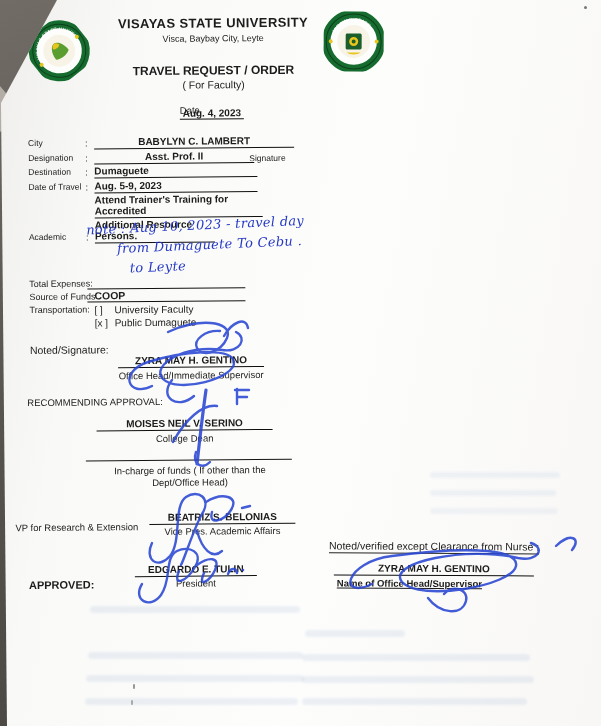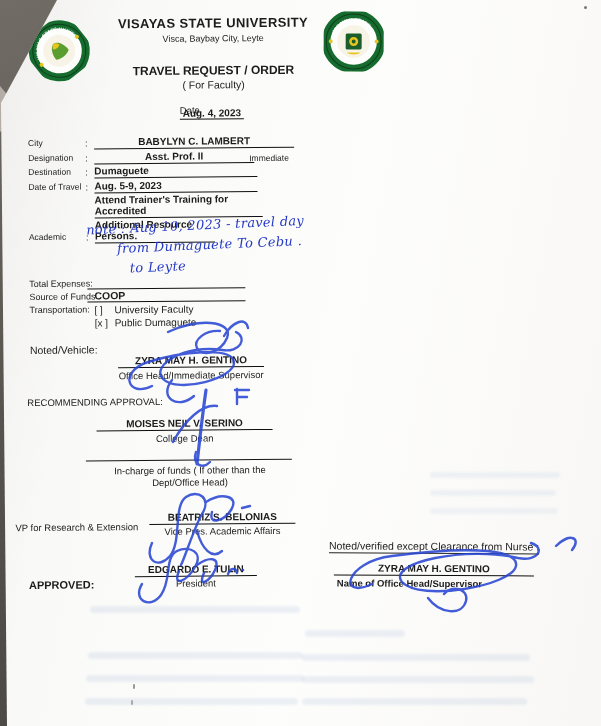--- a/index.html
+++ b/index.html
@@ -151,21 +151,21 @@
 
         <div class="fl-row">
           <span class="fl-label">Academic</span>
           <span class="fl-colon">:</span>
           <span class="fl-vals">
             <span class="fl-v1">Attend Trainer's Training for Accredited</span>
             <span class="fl-v2">Additional Resource Persons.</span>
           </span>
         </div>
       </div>
-    <div class="abs sig-label">Immediate</div>
+    <div class="abs sig-label">Signature</div>
 
     <div class="abs note">
       <div class="n1">note : Aug 10, 2023 - travel day</div>
       <div class="n2">from Dumaguete To Cebu .</div>
       <div class="n3">to Leyte</div>
     </div>
 
     <div class="abs exp-label" style="left:30px;top:278px;">Total Expenses:</div>
     <div class="abs u-line" style="left:88px;top:288px;width:158px;"></div>
     <div class="abs exp-label" style="left:30px;top:291px;">Source of Funds</div>
@@ -178,21 +178,21 @@
           <span class="opt-box">[  ]</span>
           <span>University Faculty</span>
         </div>
 
         <div class="opt-row">
           <span class="opt-box">[x ]</span>
           <span>Public Dumaguete</span>
         </div>
       </div>
 
-    <div class="abs nv-label">Noted/Vehicle:</div>
+    <div class="abs nv-label">Noted/Signature:</div>
     <div class="abs name-line" style="left:118px;top:355px;width:146px;">ZYRA MAY H. GENTINO</div>
     <div class="abs title-line" style="left:105px;top:370px;width:172px;">Office Head/Immediate Supervisor</div>
 
     <div class="abs rec-label">RECOMMENDING APPROVAL:</div>
     <div class="abs name-line" style="left:96px;top:418px;width:176px;">MOISES NEIL V. SERINO</div>
     <div class="abs title-line" style="left:96px;top:433px;width:176px;">College Dean</div>
 
     <div class="abs sep"></div>
     <div class="abs incharge">
       <div>In-charge of  funds ( If other than the</div>
@@ -222,21 +222,21 @@
         <circle cx="53" cy="30" r="2" fill="#e8c51d"></circle>
       <circle cx="30" cy="30" r="16.5" fill="#f7f4e7"></circle>
       <rect x="22" y="22" width="16" height="16" rx="1.5" fill="#1b5e2b"></rect>
       <circle cx="30" cy="30" r="4.5" fill="#e8c51d"></circle>
       <circle cx="30" cy="30" r="2" fill="#1b5e2b"></circle>
       <path d="M23,41 a8,4 0 0,0 14,0z" fill="#e8c51d"></path>
     </svg>
 
     <div class="abs noted-except" style="left:30px;top:540px;">Noted/verified except Clearance from Nurse :</div>
     <div class="abs name-line" style="left:35px;top:563px;width:200px;">ZYRA MAY H. GENTINO</div>
-    <div class="abs sup-title" style="left:38px;top:578px;">Name of Office Head/Supervisor</div>
+    <div class="abs sup-title" style="left:38px;top:578px;text-decoration:underline;">Name of Office Head/Supervisor</div>
   </div>
 
   <svg class="sig-svg" width="601" height="726" viewBox="0 0 601 726">
     <g fill="none" stroke="#2946d2" stroke-width="2.4" stroke-linecap="round" opacity="0.88">
 
       <g>
         <path d="M152,386 C128,398 118,372 148,362 C180,352 232,346 234,362 C236,378 178,394 163,379 C150,365 186,344 222,350 C240,353 248,338 236,332"></path>
         <path d="M168,332 C196,318 234,320 227,338 C221,352 202,358 197,348 C193,340 205,330 220,331"></path>
         <path d="M172,380 C158,398 178,410 194,396"></path>
         <path d="M224,336 C232,322 246,316 248,328"></path>

